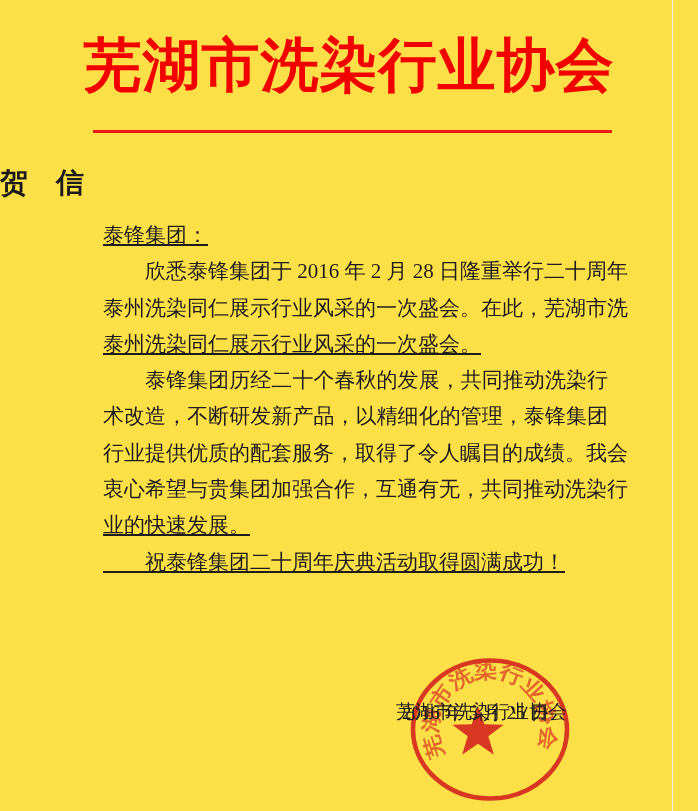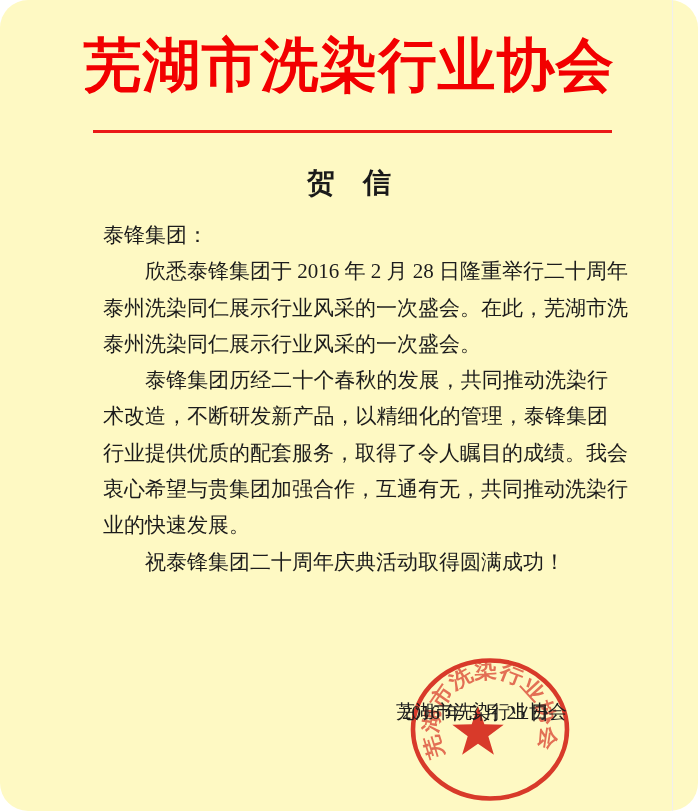--- a/index.html
+++ b/index.html
@@ -5,61 +5,60 @@
   * { margin: 0; padding: 0; box-sizing: border-box; }
   html, body { background: #ffffff; }
   body {
     width: 698px; height: 811px;
     position: relative;
     font-family: "Liberation Serif", serif;
     overflow: hidden;
   }
   .page {
     position: absolute; inset: 0;
-    background: #fef9c3;
-    border-radius: 28px;
+    background: #fde047;
   }
   .page-edge {
     position: absolute; left: 672px; top: 0; width: 1px; height: 811px;
     background: #f0eeee;
   }
   .org-title {
     position: absolute; left: 0; top: 37px; width: 698px;
     text-align: center;
     font-size: 58px; line-height: 58px; font-weight: bold;
     letter-spacing: 1px;
     color: #f20000;
     white-space: nowrap;
   }
   .red-line {
     position: absolute; left: 93px; top: 130px;
     width: 519px; height: 3px;
     background: #ea1a17;
   }
   .letter-heading {
     position: absolute; left: 0; top: 168px; width: 698px;
-    text-align: center;
     font-size: 28px; line-height: 30px; font-weight: bold;
     color: #1a1a1a;
     white-space: nowrap;
   }
   .body-text {
     position: absolute; left: 103px; top: 217px; width: 505px;
     font-size: 21px; line-height: 36.3px;
     color: #1c1c1c;
   }
   .line {
     height: 36.3px;
     white-space: nowrap;
     text-align: justify;
     text-align-last: justify;
   }
   .line.end {
     text-align: left;
     text-align-last: left;
+    text-decoration: underline;
   }
   .sig-org {
     position: absolute; left: 396px; top: 701px;
     font-size: 19px; line-height: 21px;
     color: #1c1c1c; white-space: nowrap;
     z-index: 3;
   }
   .sig-date {
     position: absolute; left: 402px; top: 702px;
     font-size: 19px; line-height: 21px;

